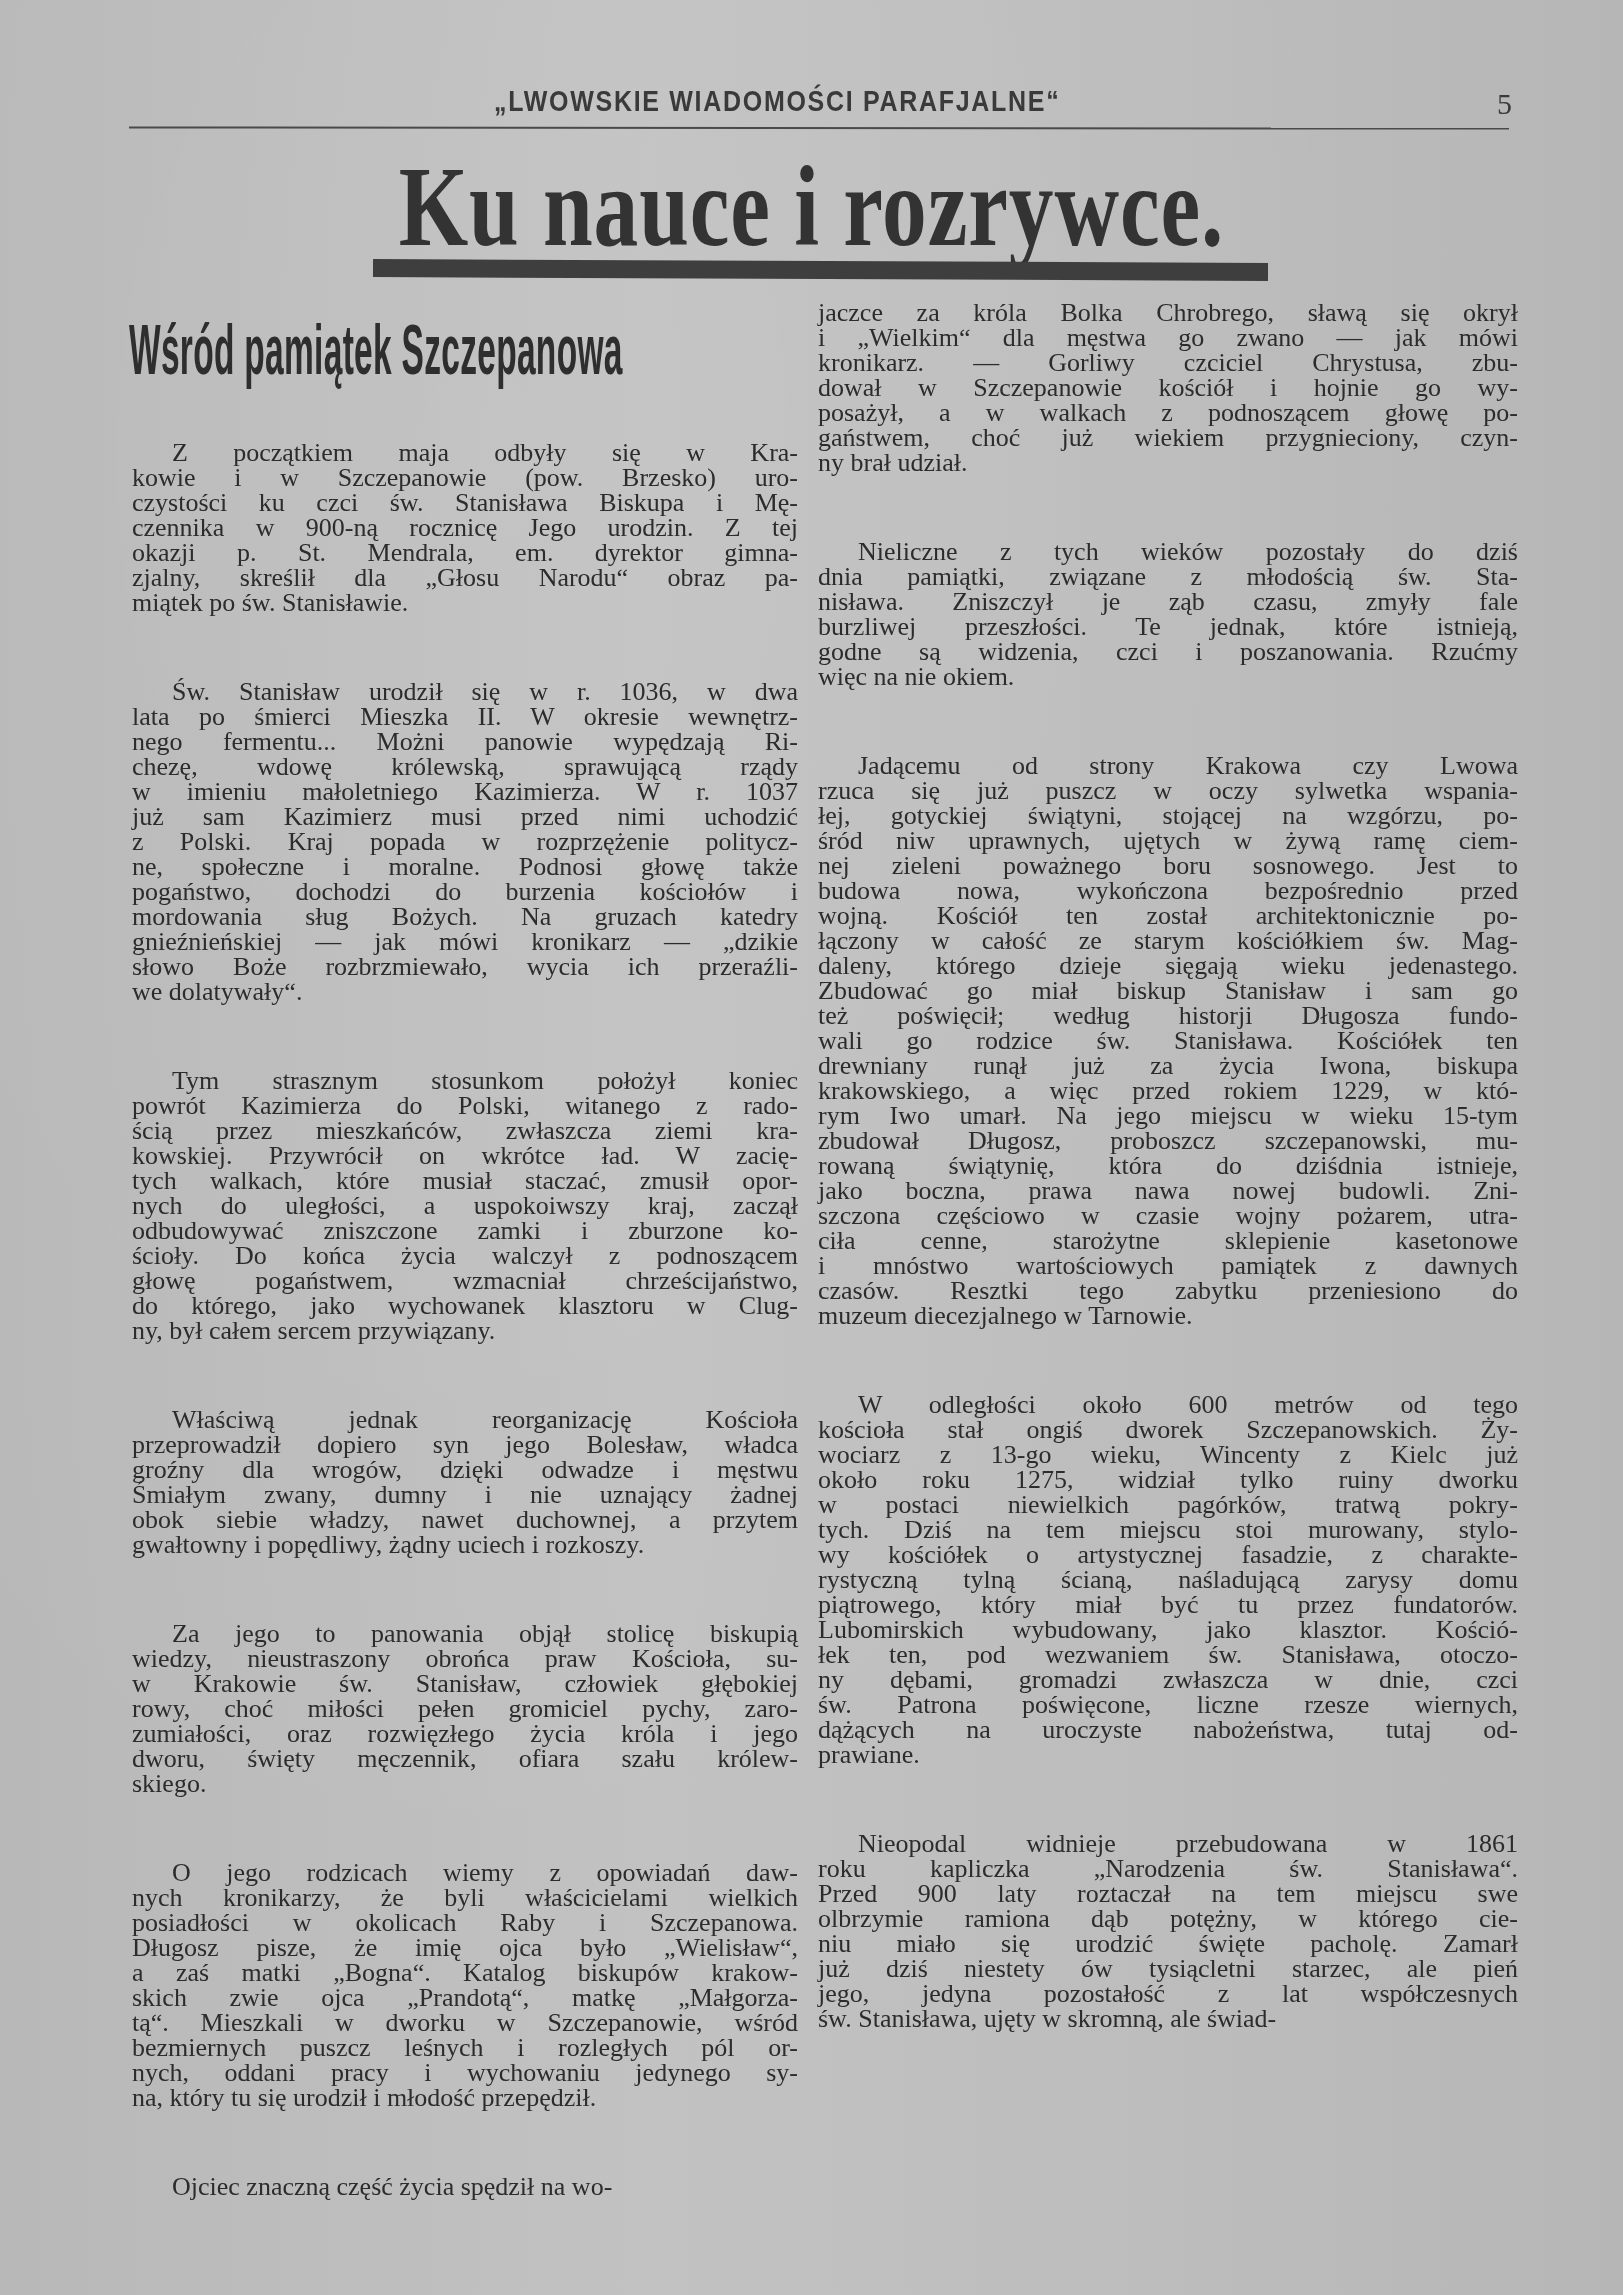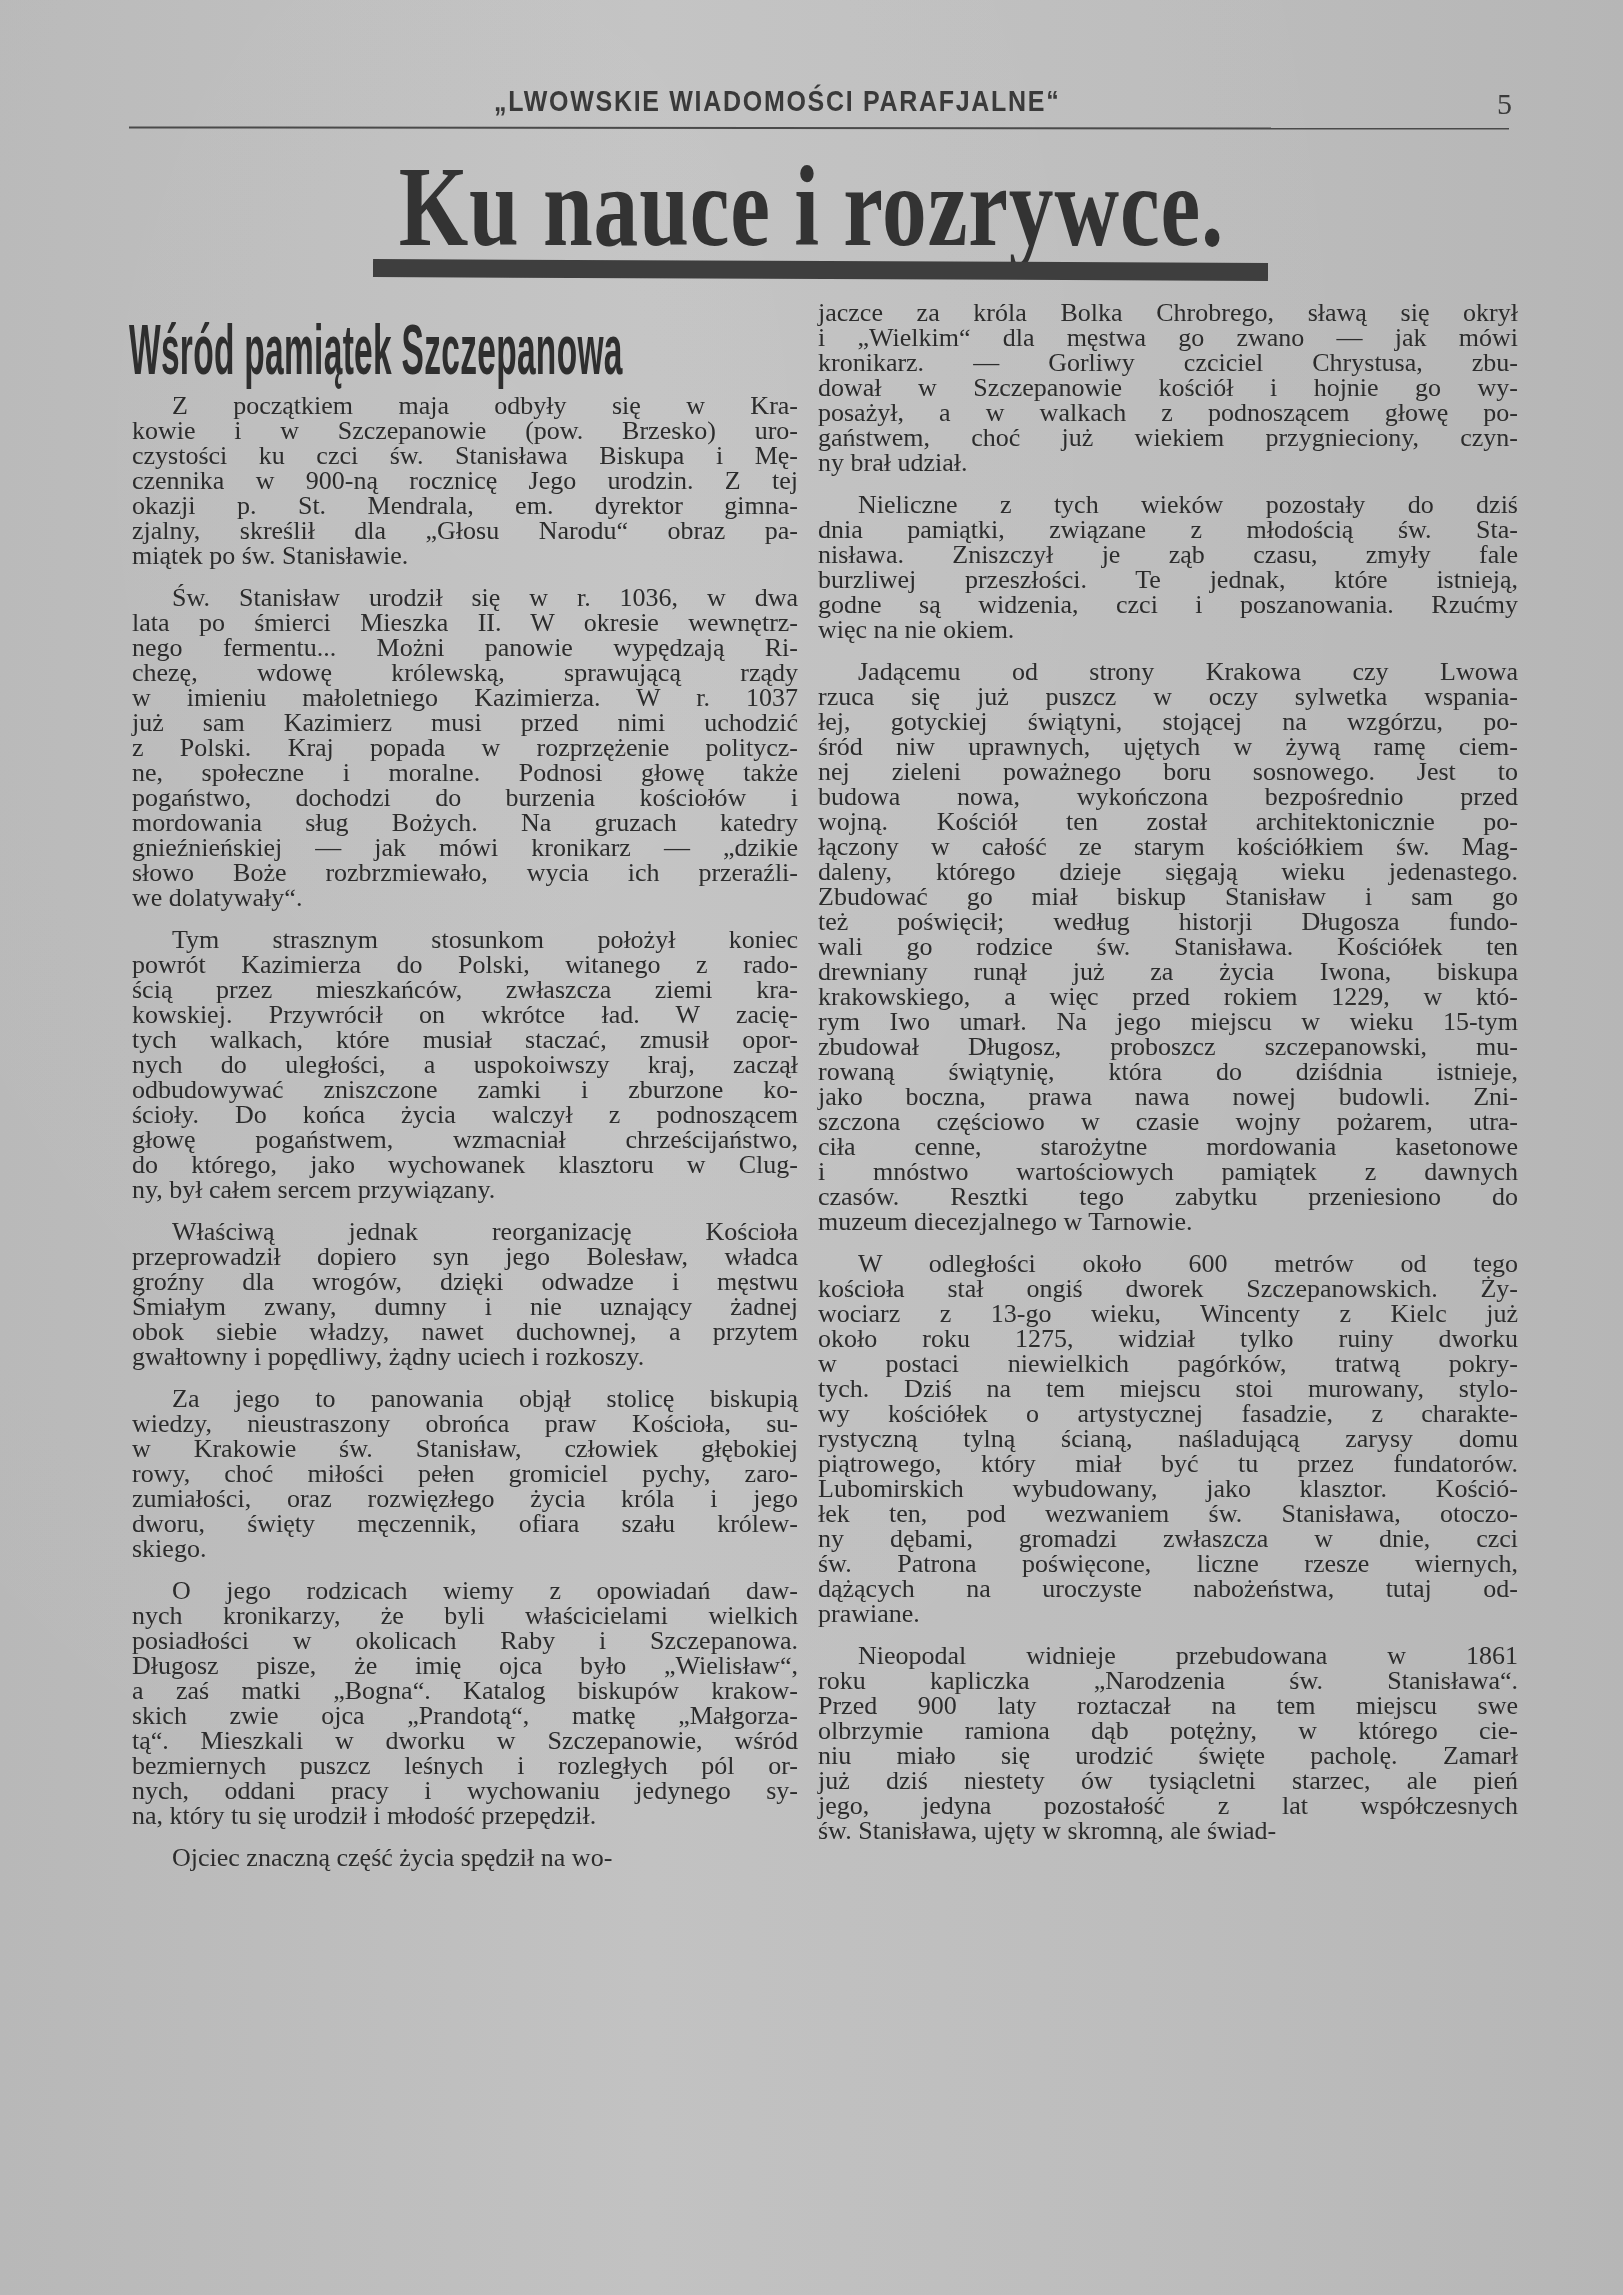--- a/index.html
+++ b/index.html
@@ -50,21 +50,21 @@
     position:absolute; font-family:"Liberation Serif", serif;
     font-size:26px; line-height:25px; color:#2c2c2c;
   }
   .col-left { left:132px; top:393px; width:666px; }
   .col-right { left:818px; top:300px; width:700px; }
   .line {
     display:block; white-space:nowrap; text-align:justify;
     text-align-last:justify; height:25px; overflow:visible;
   }
   .line.last { text-align-last:left; }
-  .line.indent { padding-left:40px; }
+  .line.indent { padding-left:40px;margin-top:47px; }
   .gap { display:block; height:17px; }
 </style>
 </head>
 <body>
 
 <div class="paper"></div>
 
 <div class="running-head">„LWOWSKIE WIADOMOŚCI PARAFJALNE“</div>
 <div class="page-number">5</div>
 <div class="head-rule"></div>
@@ -184,21 +184,21 @@
       <span class="line">Zbudować go miał biskup Stanisław i sam go</span>
       <span class="line">też poświęcił; według historji Długosza fundo-</span>
       <span class="line">wali go rodzice św. Stanisława. Kościółek ten</span>
       <span class="line">drewniany runął już za życia Iwona, biskupa</span>
       <span class="line">krakowskiego, a więc przed rokiem 1229, w któ-</span>
       <span class="line">rym Iwo umarł. Na jego miejscu w wieku 15-tym</span>
       <span class="line">zbudował Długosz, proboszcz szczepanowski, mu-</span>
       <span class="line">rowaną świątynię, która do dziśdnia istnieje,</span>
       <span class="line">jako boczna, prawa nawa nowej budowli. Zni-</span>
       <span class="line">szczona częściowo w czasie wojny pożarem, utra-</span>
-      <span class="line">ciła cenne, starożytne mordowania kasetonowe</span>
+      <span class="line">ciła cenne, starożytne sklepienie kasetonowe</span>
       <span class="line">i mnóstwo wartościowych pamiątek z dawnych</span>
       <span class="line">czasów. Resztki tego zabytku przeniesiono do</span>
       <span class="line last">muzeum diecezjalnego w Tarnowie.</span>
     </div>
     <span class="gap"></span>
     <div>
       <span class="line indent">W odległości około 600 metrów od tego</span>
       <span class="line">kościoła stał ongiś dworek Szczepanowskich. Ży-</span>
       <span class="line">wociarz z 13-go wieku, Wincenty z Kielc już</span>
       <span class="line">około roku 1275, widział tylko ruiny dworku</span>

